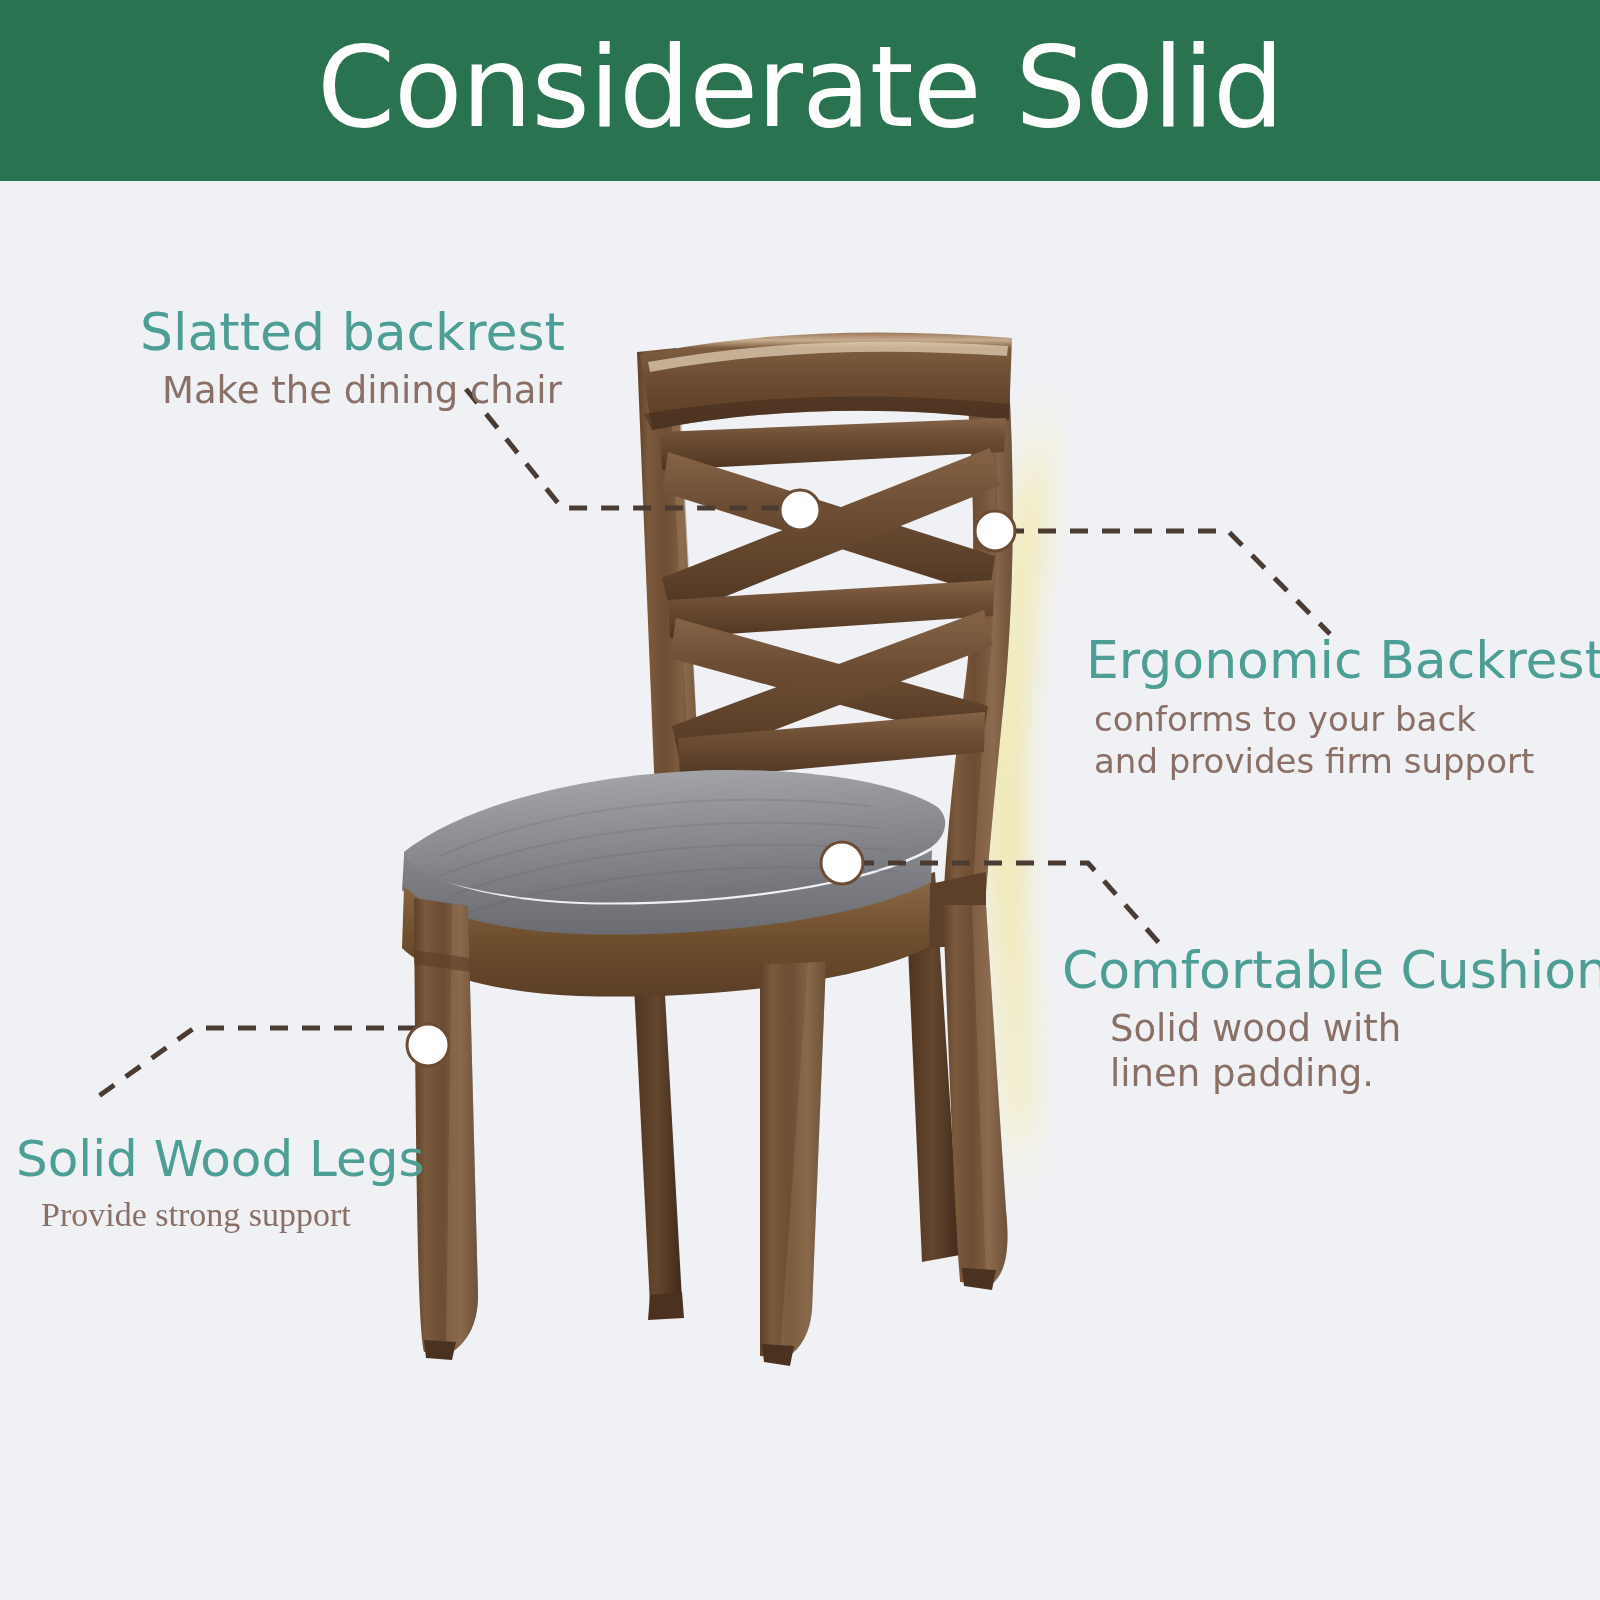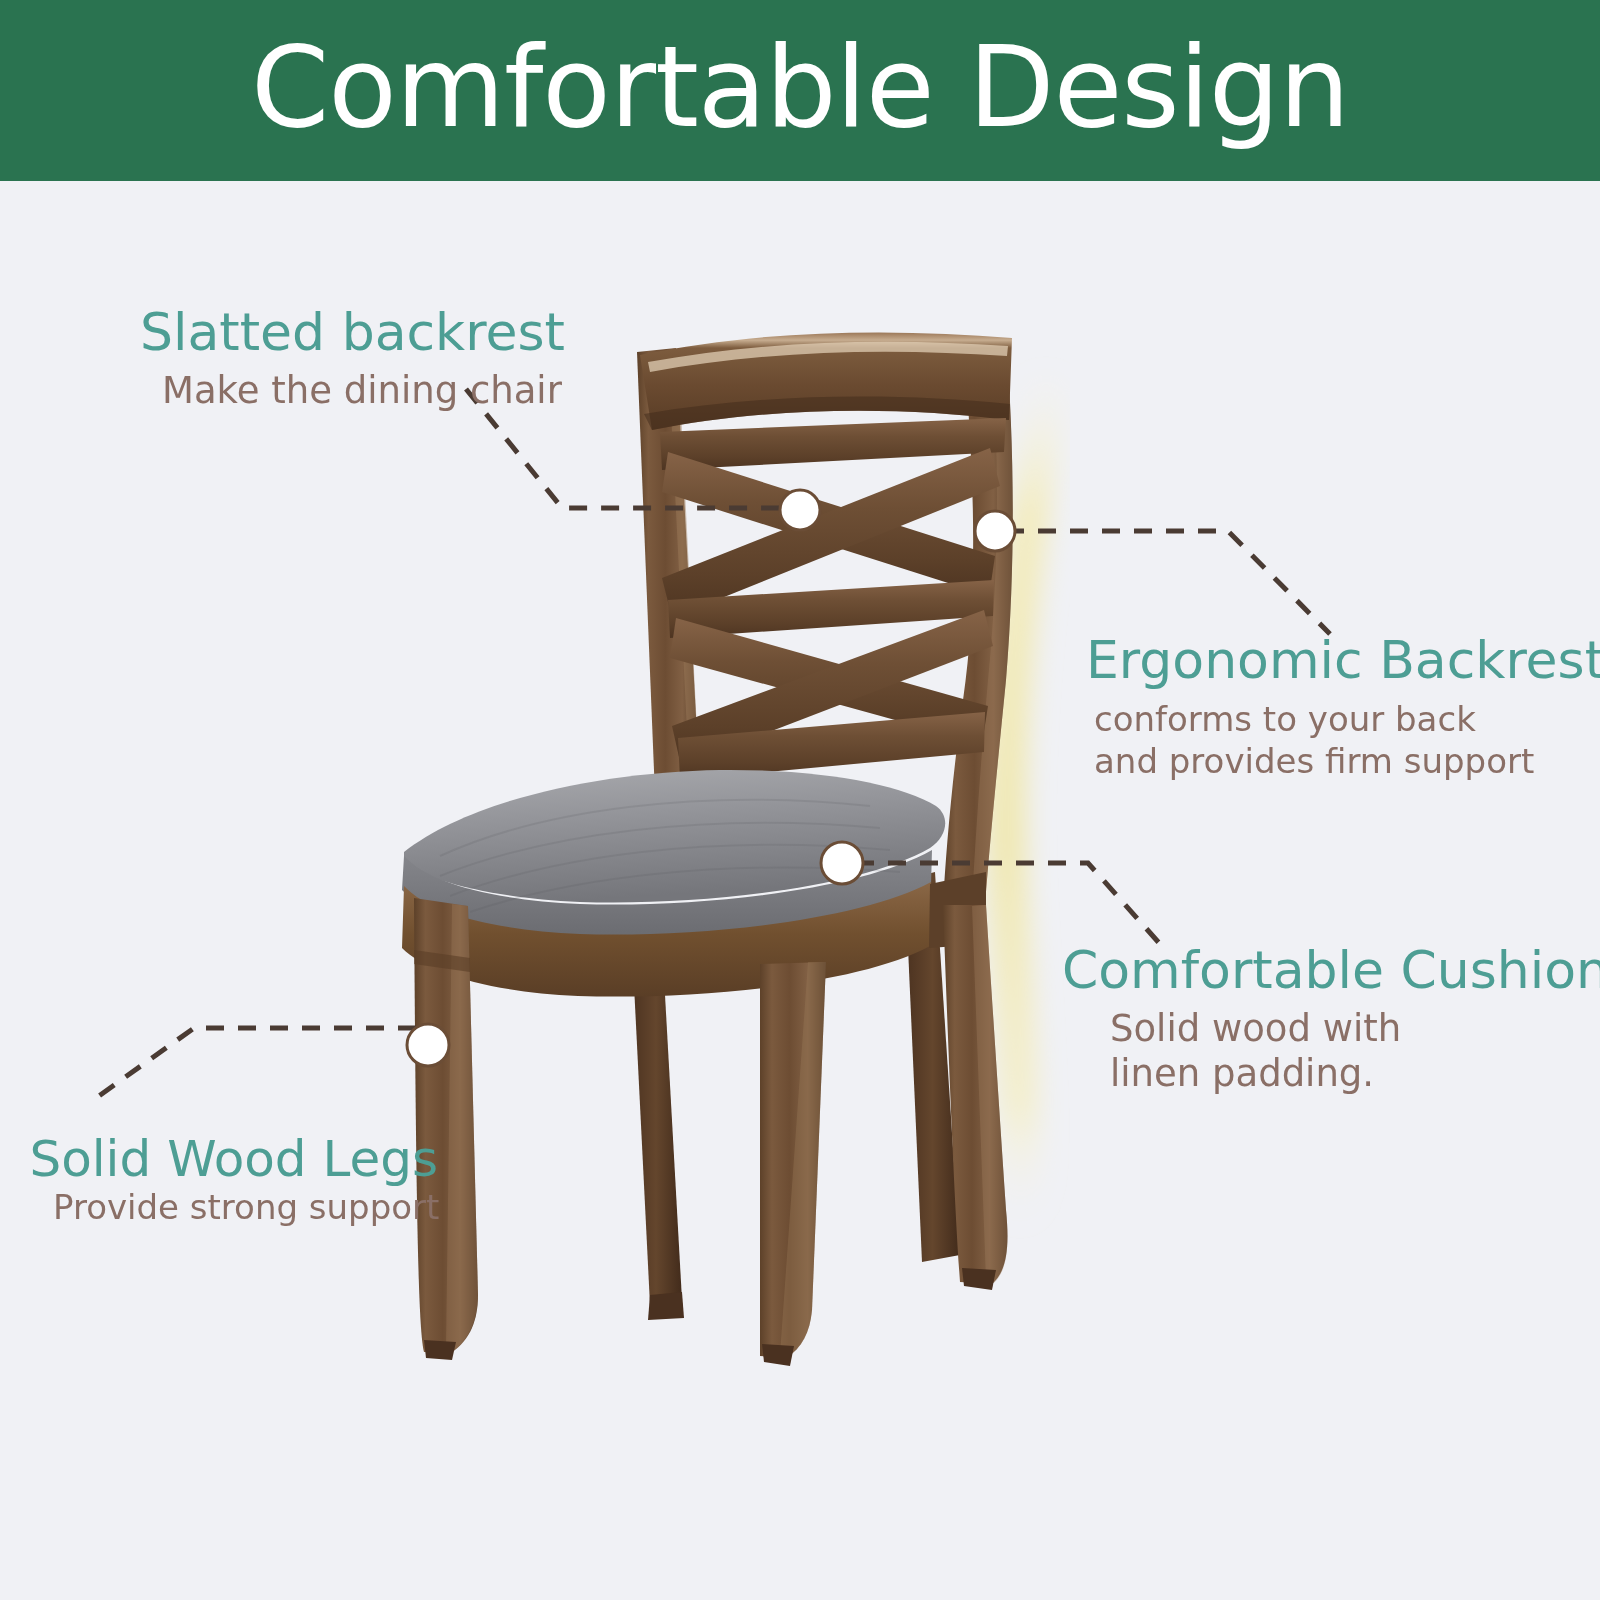--- a/index.html
+++ b/index.html
@@ -72,40 +72,40 @@
 
   #callout-slatted { left: 140px; top: 305px; }
   #callout-slatted .callout-desc { margin-left: 22px; margin-top: 8px; }
 
   #callout-ergonomic { left: 1086px; top: 633px; }
   #callout-ergonomic .callout-desc { margin-left: 8px; margin-top: 10px; }
 
   #callout-cushion { left: 1062px; top: 943px; }
   #callout-cushion .callout-desc { margin-left: 48px; margin-top: 8px; }
 
-  #callout-legs { left: 28px; top: 1133px; text-align: center; }
-  #callout-legs .callout-desc { margin-left: 25px; margin-top: 0; }
+  #callout-legs { left: 16px; top: 1133px; }
+  #callout-legs .callout-desc { margin-left: 25px; margin-top: 8px; font-family: Liberation Serif, serif; }
 
   
   #art-layer {
     position: absolute;
     left: 0;
     top: 0;
     width: 1600px;
     height: 1600px;
     pointer-events: none;
   }
 </style>
 </head>
 <body>
 
 <div id="stage">
 
   <div id="header-banner">
-    <div id="header-title">Comfortable Design</div>
+    <div id="header-title">Considerate Solid</div>
   </div>
 
   <svg id="art-layer" viewBox="0 0 1600 1600">
     <defs>
 
       <linearGradient id="woodV" x1="0" y1="0" x2="1" y2="0">
         <stop offset="0%" stop-color="#5d4129"></stop>
         <stop offset="18%" stop-color="#7b5a3e"></stop>
         <stop offset="45%" stop-color="#6d4d33"></stop>
         <stop offset="72%" stop-color="#816044"></stop>

